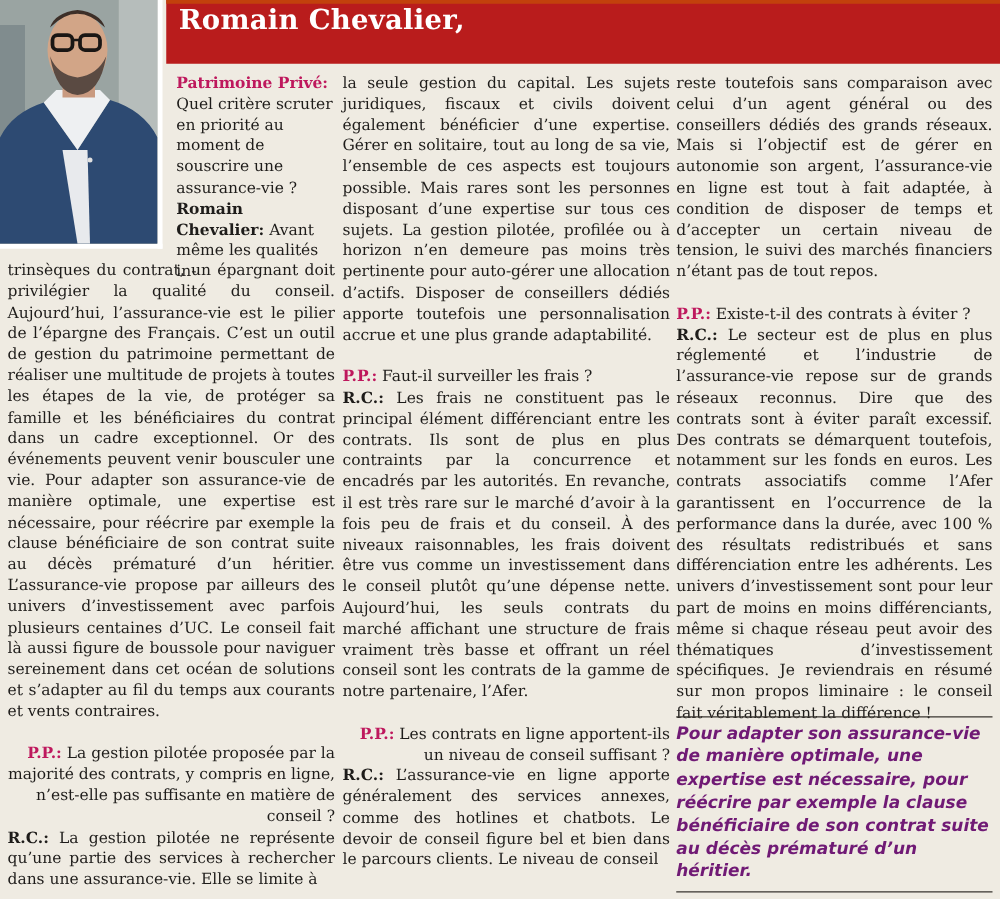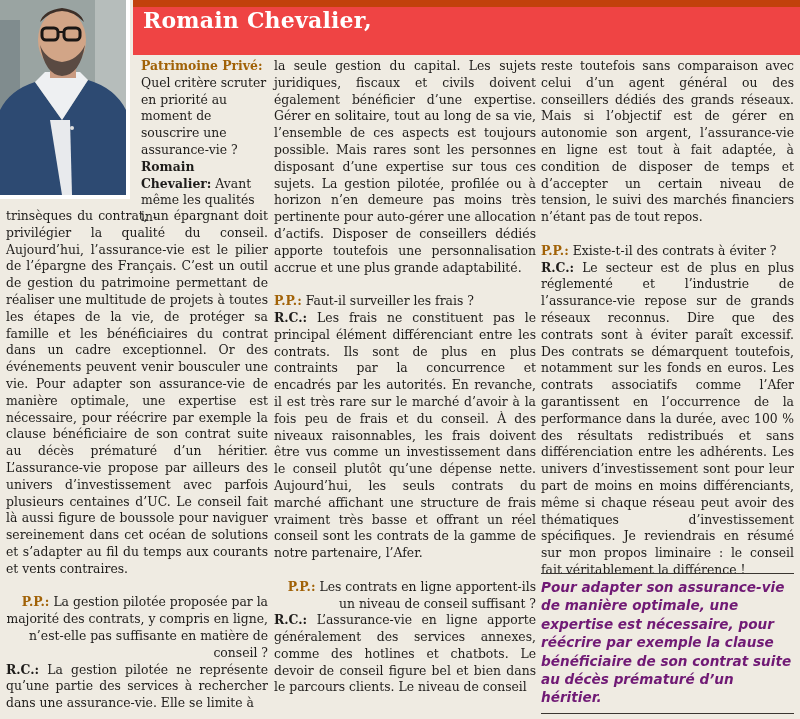--- a/index.html
+++ b/index.html
@@ -12,41 +12,41 @@
   }
   .photo {
     position: absolute; left: 0; top: 0; width: 126px; height: 195px;
     background: linear-gradient(180deg, #8f9a98 0%, #a9b2ae 40%, #7f8a88 100%);
     border-right: 4px solid #ffffff; border-bottom: 4px solid #ffffff;
     overflow: hidden;
   }
   .photo svg { display: block; width: 126px; height: 195px; }
   .header {
     position: absolute; left: 133px; top: 0; width: 667px; height: 48px;
-    background: #ef4444;
-    border-top: 7px solid #c2410c;
+    background: #b91c1c;
+    border-top: 3px solid #c2410c;
   }
   .header .name {
     position: absolute; left: 10px; top: 0px;
     font-family: "DejaVu Serif", serif; font-weight: bold;
     font-size: 22px; color: #ffffff; letter-spacing: 0.2px; white-space: nowrap;
   }
   .header .role {
     position: absolute; left: 10px; top: 26px;
     font-family: "DejaVu Serif", serif;
     font-size: 14.5px; color: #ffffff; white-space: nowrap;
   }
   .col {
     position: absolute; font-size: 12.4px; line-height: 16.8px;
     text-align: justify; hyphens: manual;
     font-family: "DejaVu Serif", serif;
   }
   .col p { margin: 0; }
   .col .gap { height: 16.8px; }
-  .q-label { color: #a16207; font-weight: bold; }
+  .q-label { color: #be185d; font-weight: bold; }
   .q-text { font-weight: normal; }
   .a-label { font-weight: bold; }
   .col1-top { left: 141px; top: 58px; width: 126px; text-align: left; }
   .col1 { left: 6px; top: 208px; width: 262px; }
   .col2 { left: 274px; top: 58px; width: 262px; }
   .col3 { left: 541px; top: 58px; width: 253px; }
   .pullquote {
     position: absolute; left: 541px; top: 573px; width: 253px;
     border-top: 1.5px solid #3a3631; border-bottom: 1.5px solid #3a3631;
     padding: 4px 0 6px 0;

